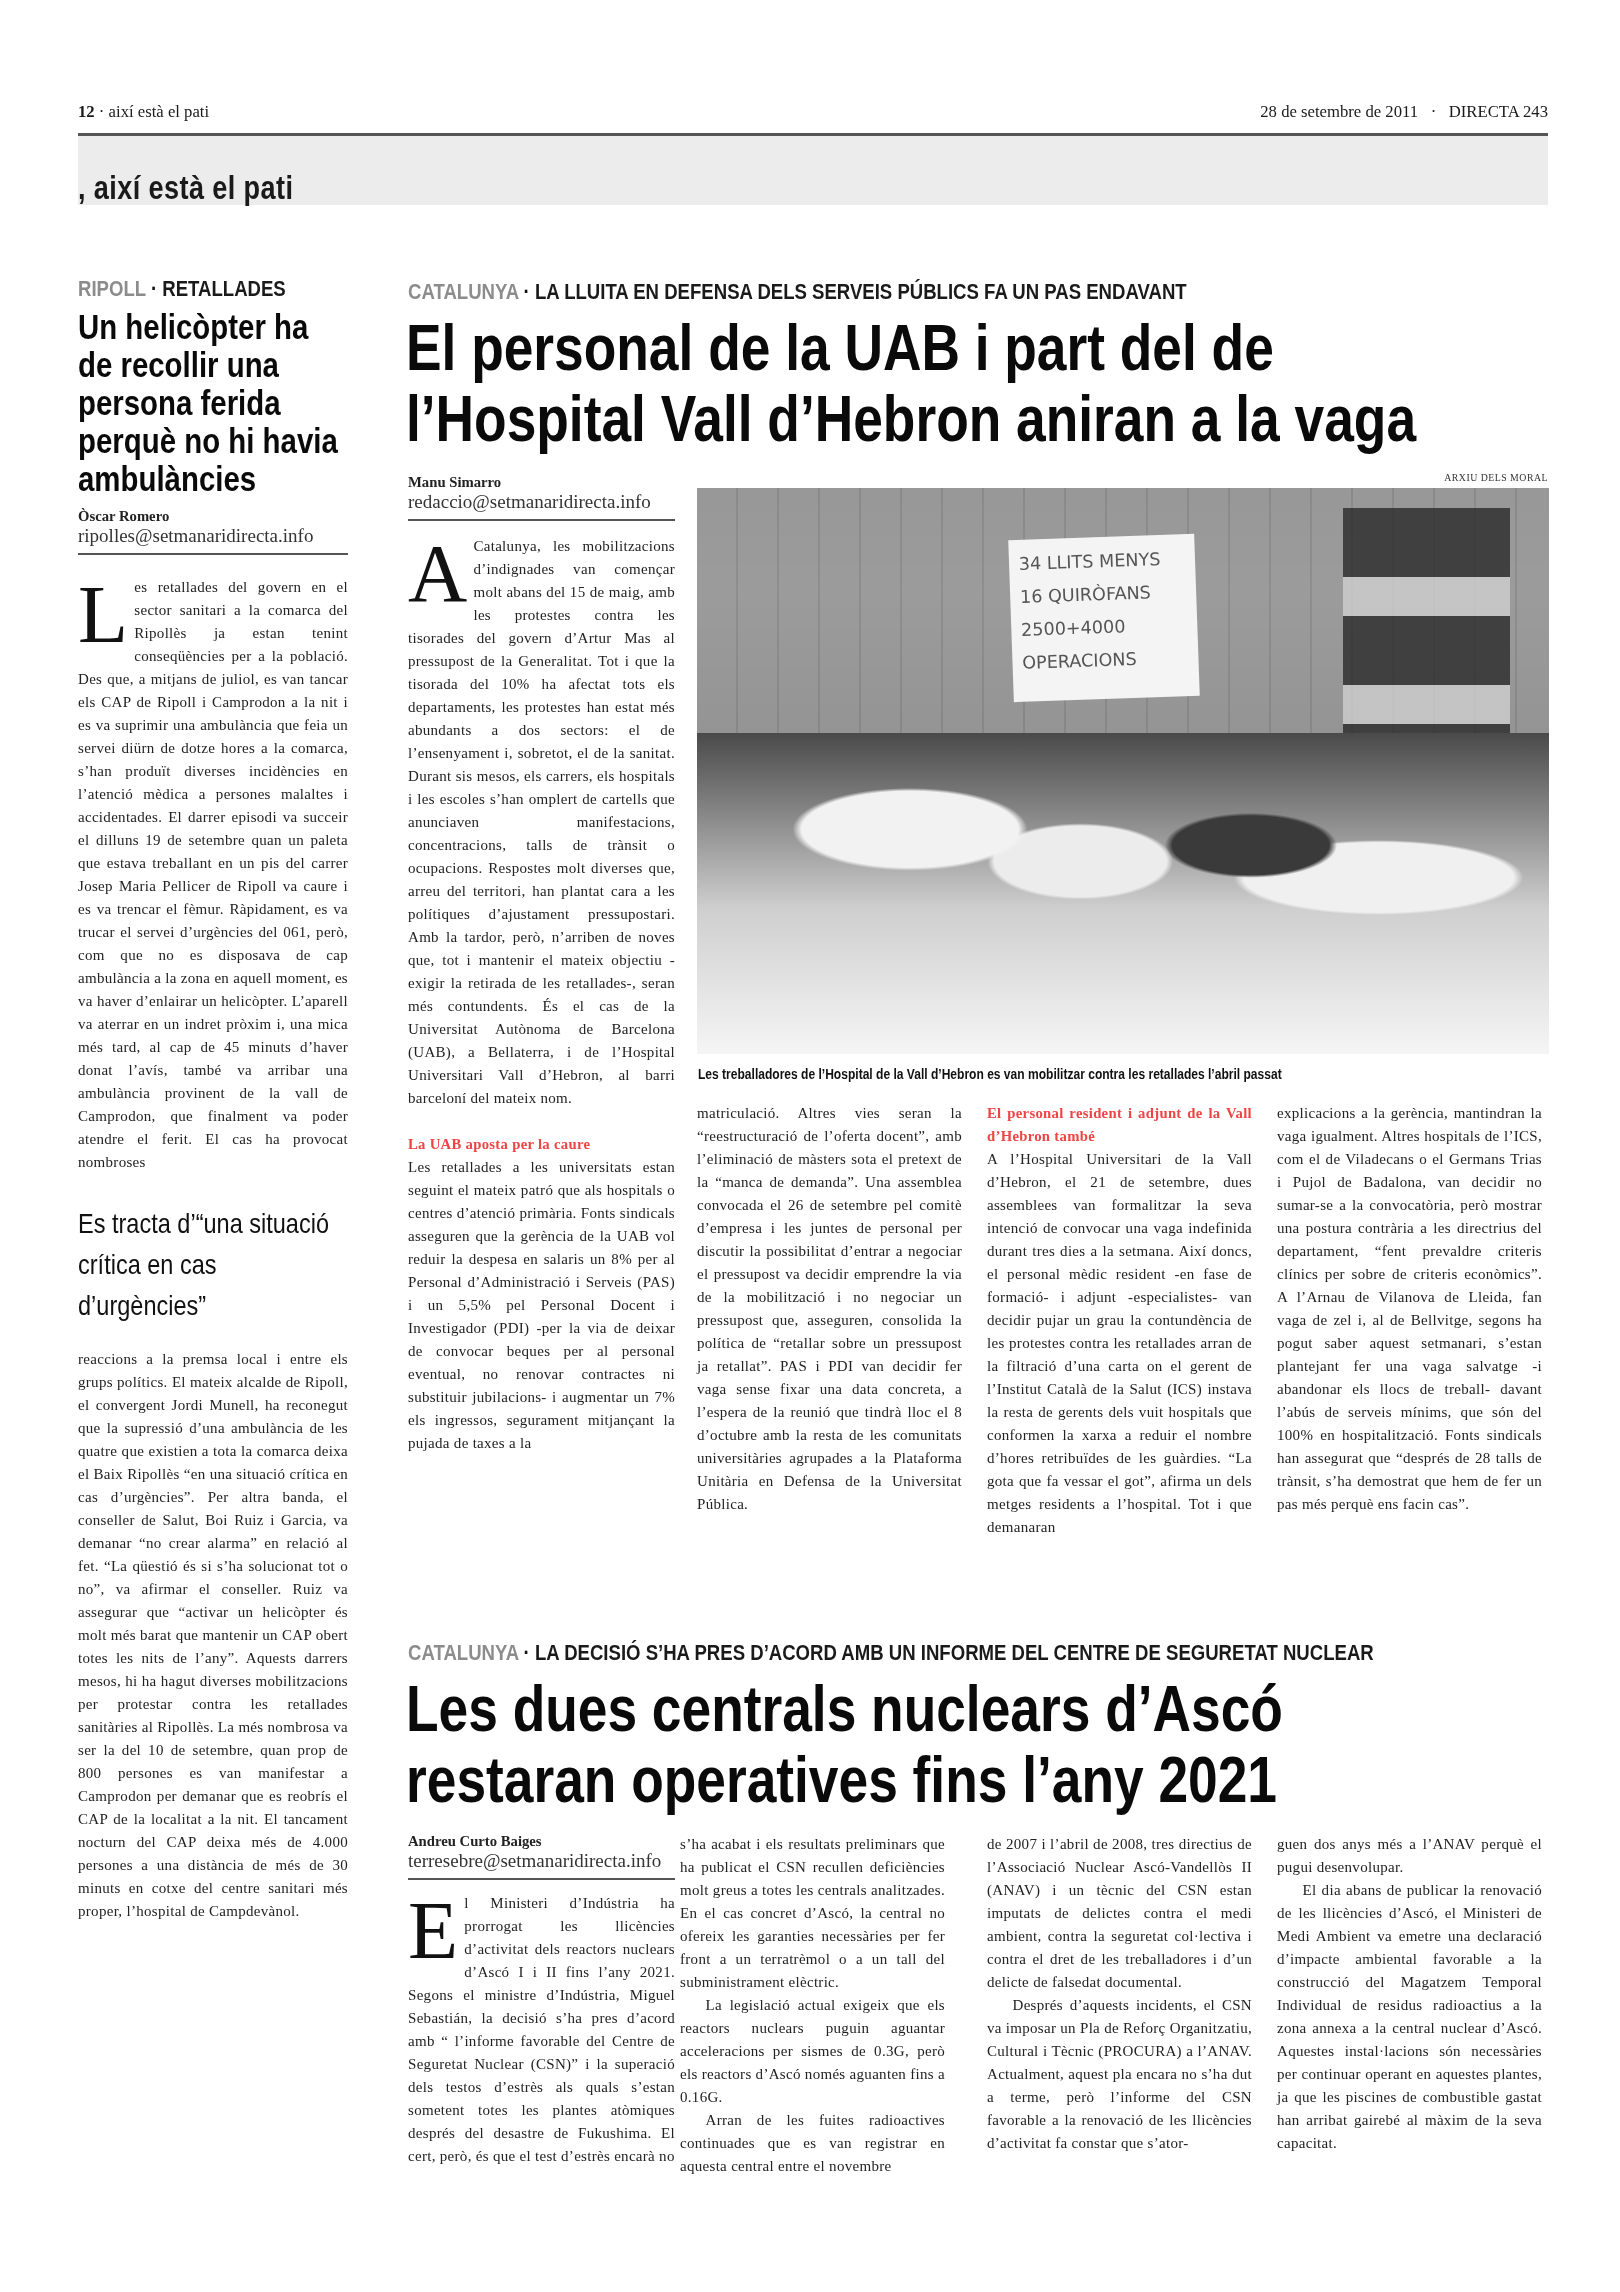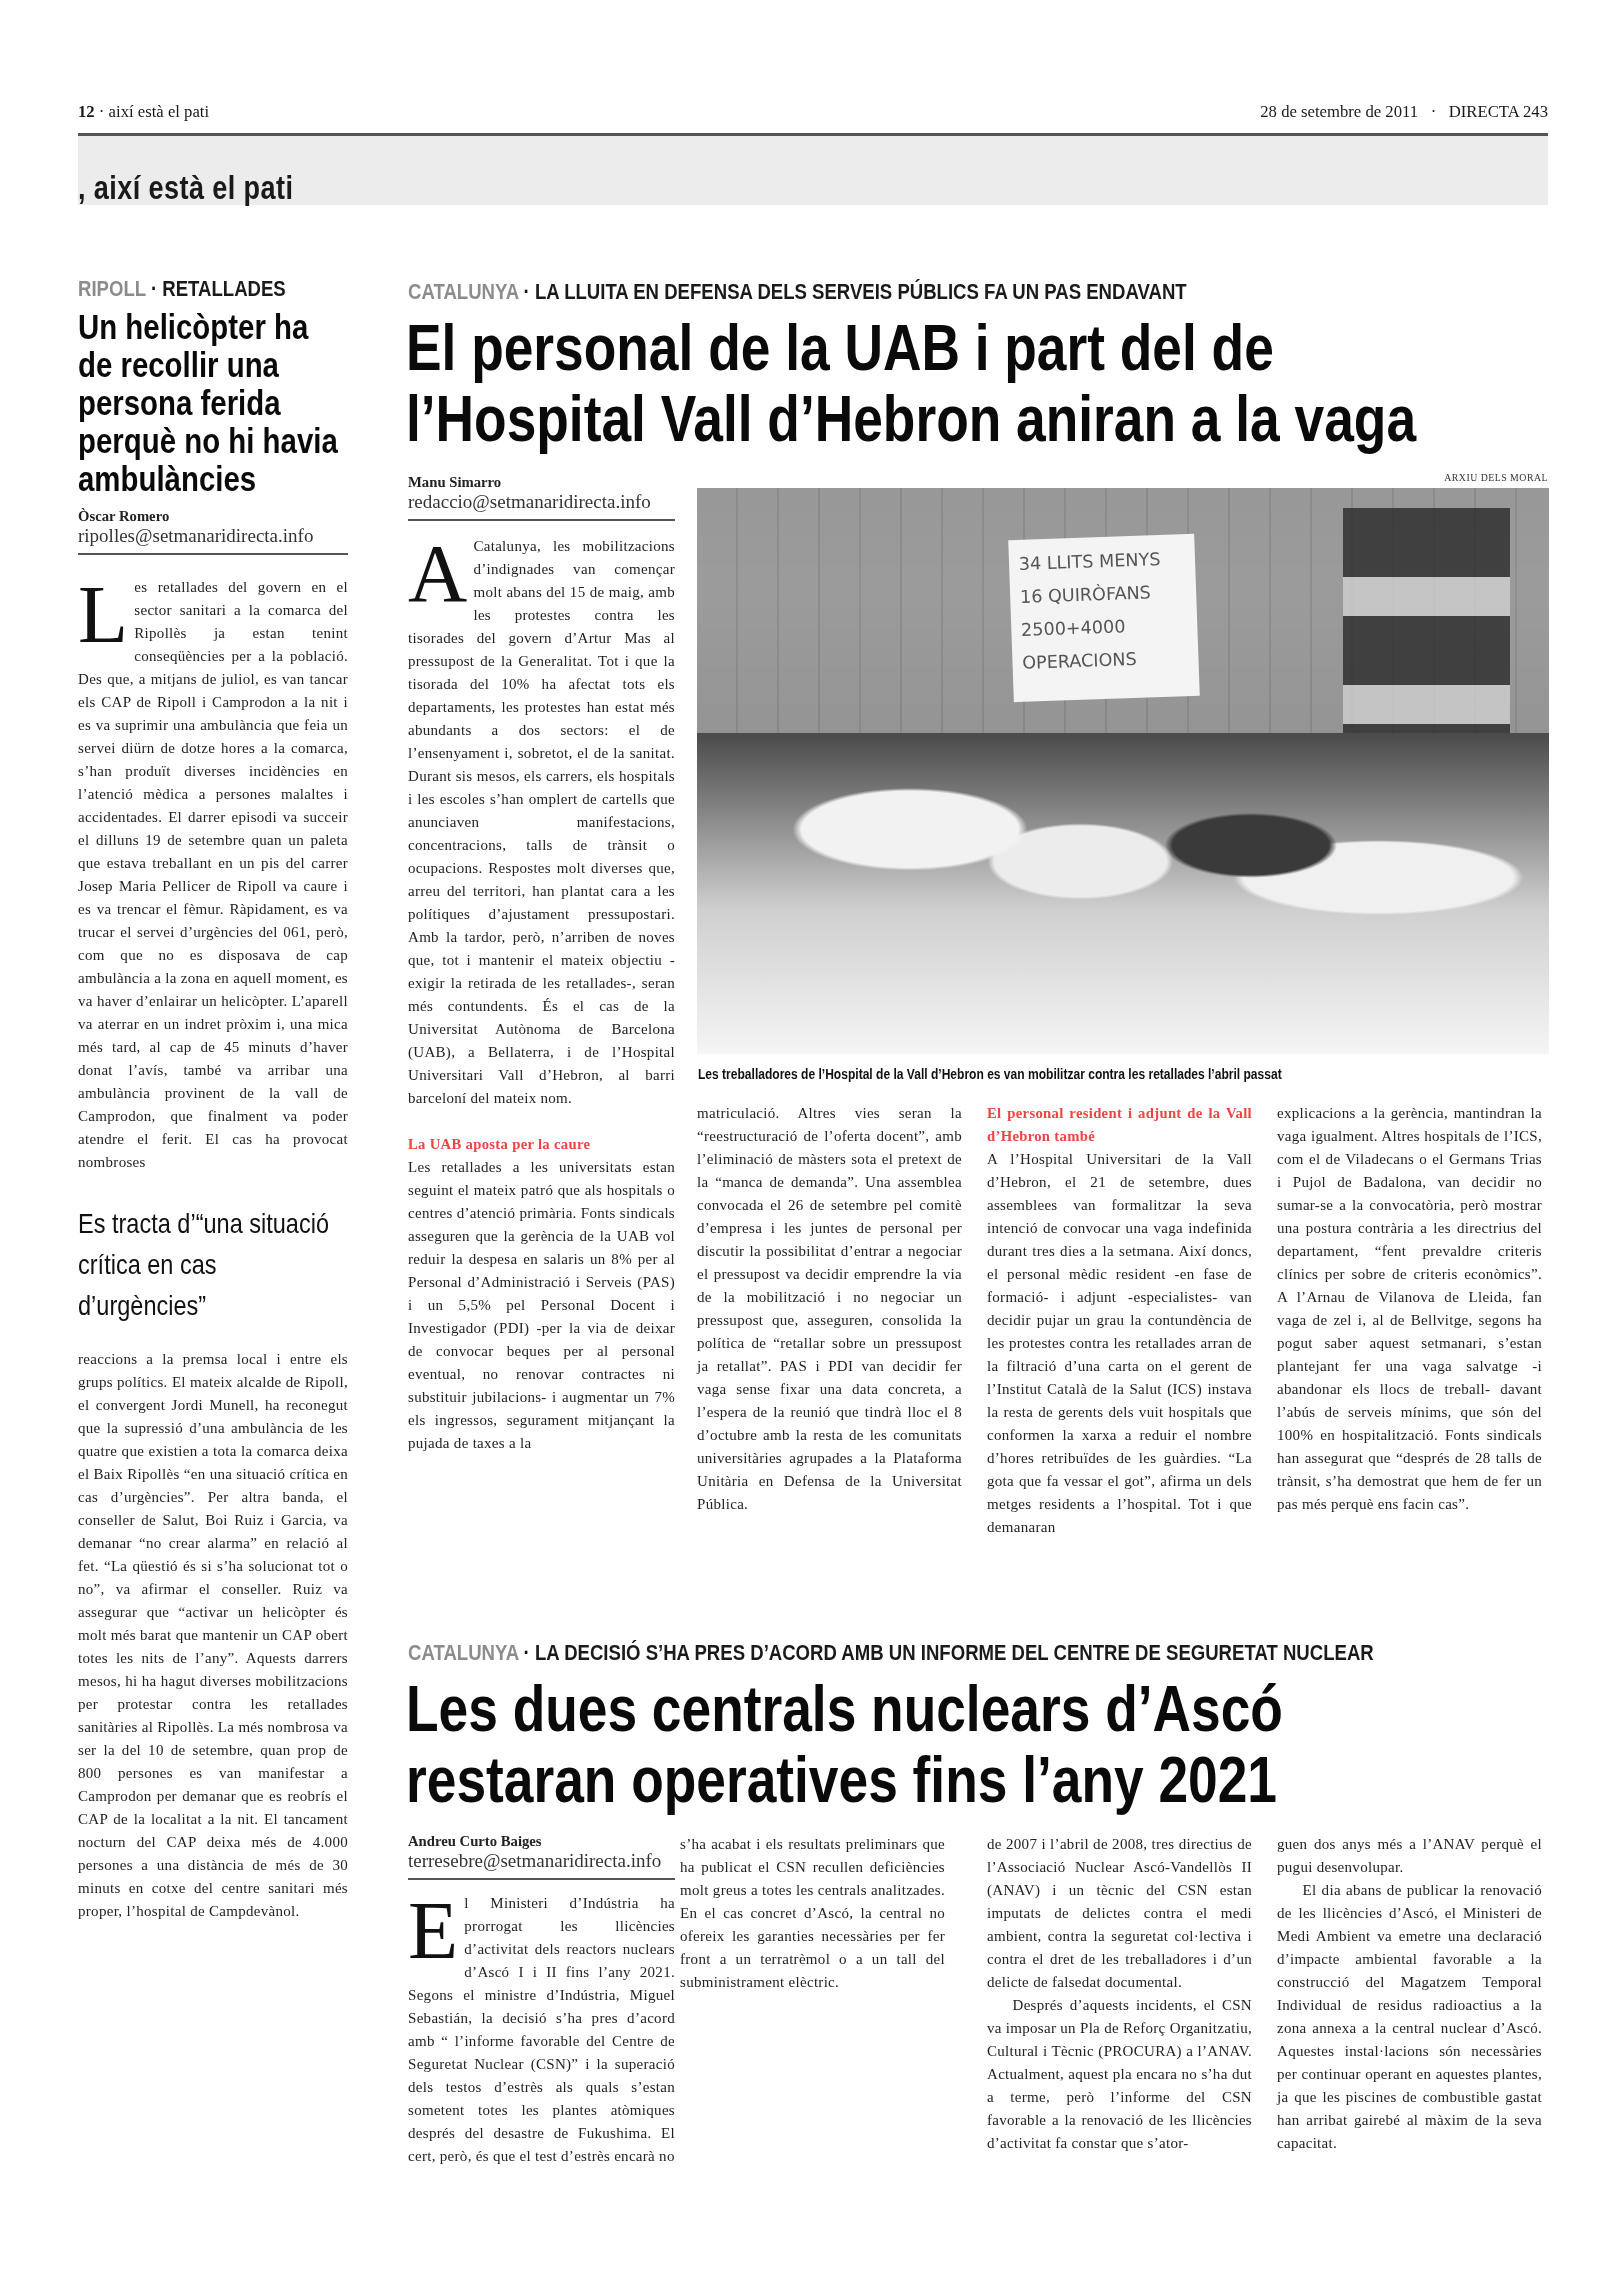--- a/index.html
+++ b/index.html
@@ -151,20 +151,22 @@
   <div class="byline-name">Andreu Curto Baiges</div>
   <div class="byline-mail">terresebre@setmanaridirecta.info</div>
   <div class="byline-rule"></div>
 </div>
 <div class="body-text nuc-col1">
   <span class="dropcap">E</span>
   <p>l Ministeri d’Indústria ha prorrogat les llicències d’activitat dels reactors nuclears d’Ascó I i II fins l’any 2021. Segons el ministre d’Indústria, Miguel Sebastián, la decisió s’ha pres d’acord amb “ l’informe favorable del Centre de Seguretat Nuclear (CSN)” i la superació dels testos d’estrès als quals s’estan sometent totes les plantes atòmiques després del desastre de Fukushima. El cert, però, és que el test d’estrès encarà no</p>
 </div>
 <div class="body-text nuc-col2">
   <p>s’ha acabat i els resultats preliminars que ha publicat el CSN recullen deficiències molt greus a totes les centrals analitzades. En el cas concret d’Ascó, la central no ofereix les garanties necessàries per fer front a un terratrèmol o a un tall del subministrament elèctric.</p>
+  <p class="indent">La legislació actual exigeix que els reactors nuclears puguin aguantar acceleracions per sismes de 0.3G, però els reactors d’Ascó només aguanten fins a 0.16G.</p>
+  <p class="indent">Arran de les fuites radioactives continuades que es van registrar en aquesta central entre el novembre</p>
 </div>
 <div class="body-text nuc-col3">
   <p>de 2007 i l’abril de 2008, tres directius de l’Associació Nuclear Ascó-Vandellòs II (ANAV) i un tècnic del CSN estan imputats de delictes contra el medi ambient, contra la seguretat col·lectiva i contra el dret de les treballadores i d’un delicte de falsedat documental.</p>
   <p class="indent">Després d’aquests incidents, el CSN va imposar un Pla de Reforç Organitzatiu, Cultural i Tècnic (PROCURA) a l’ANAV. Actualment, aquest pla encara no s’ha dut a terme, però l’informe del CSN favorable a la renovació de les llicències d’activitat fa constar que s’ator-</p>
 </div>
 <div class="body-text nuc-col4">
   <p>guen dos anys més a l’ANAV perquè el pugui desenvolupar.</p>
   <p class="indent">El dia abans de publicar la renovació de les llicències d’Ascó, el Ministeri de Medi Ambient va emetre una declaració d’impacte ambiental favorable a la construcció del Magatzem Temporal Individual de residus radioactius a la zona annexa a la central nuclear d’Ascó. Aquestes instal·lacions són necessàries per continuar operant en aquestes plantes, ja que les piscines de combustible gastat han arribat gairebé al màxim de la seva capacitat.</p>
 </div>
 

